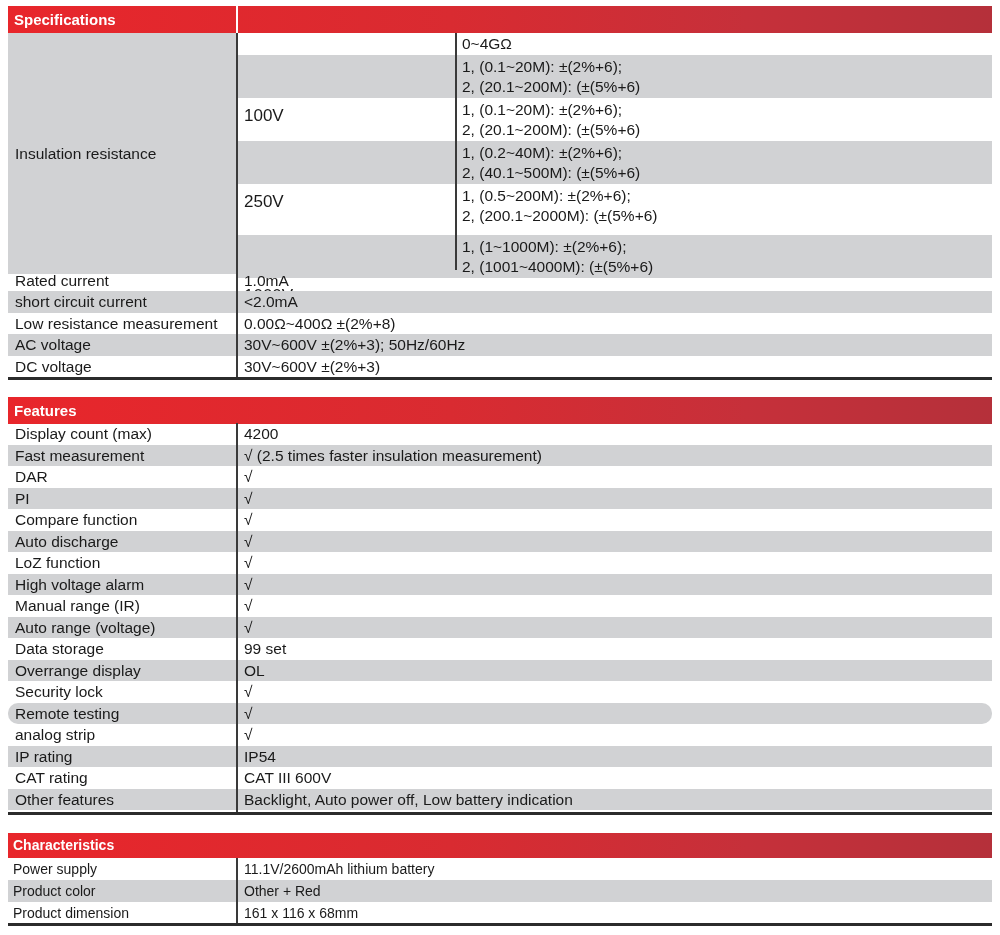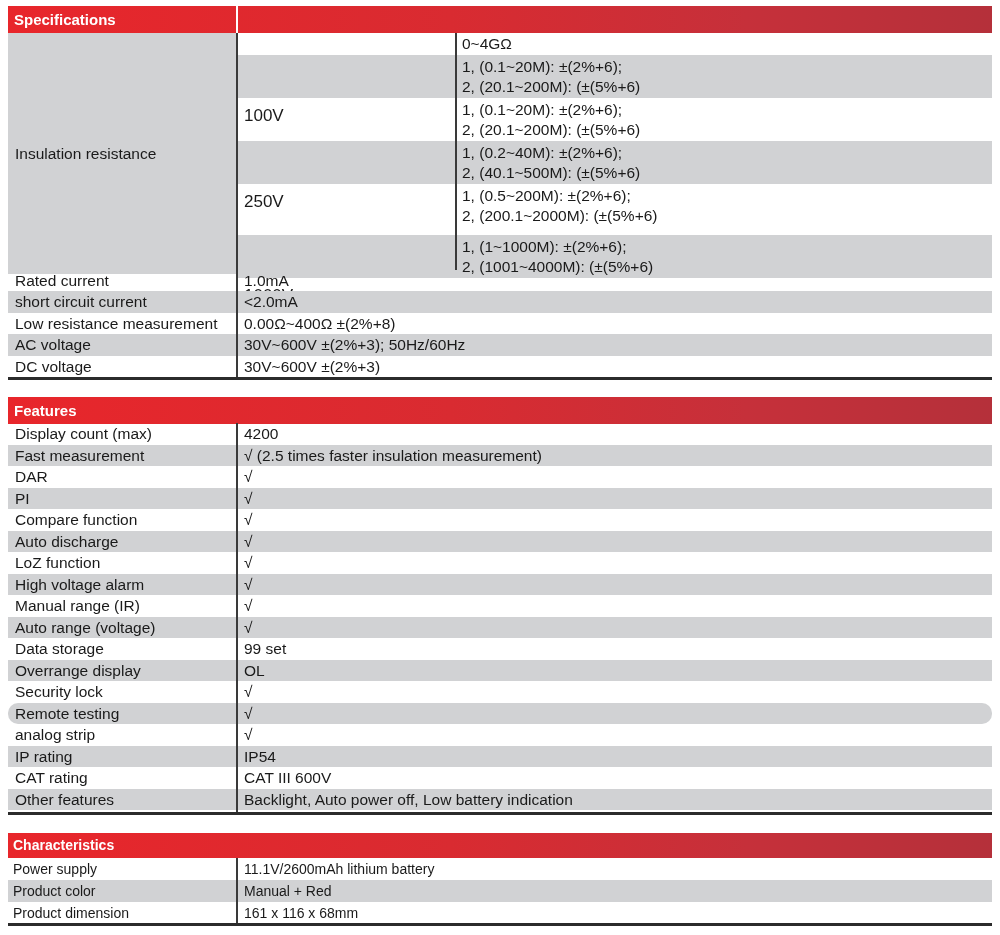--- a/index.html
+++ b/index.html
@@ -194,21 +194,21 @@
   <div class="hdr" style="height:25px;">
     <span class="title" style="line-height:25px;font-size:14px;left:5px;">Characteristics</span>
   </div>
   <div id="char-rows" style="position:absolute;left:0;top:25px;width:984px;">
       <div class="row" style="height: 22px;">
         <span class="k">Power supply</span>
         <span class="v">11.1V/2600mAh lithium battery</span>
       </div>
       <div class="row alt" style="height: 22px;">
         <span class="k">Product color</span>
-        <span class="v">Manual + Red</span>
+        <span class="v">Other + Red</span>
       </div>
       <div class="row" style="height: 21px;">
         <span class="k">Product dimension</span>
         <span class="v">161 x 116 x 68mm</span>
       </div>
     </div>
   <div class="vline" style="top:25px;height:65px;"></div>
   <div class="rule" style="top:90px;"></div>
 </div>
 

